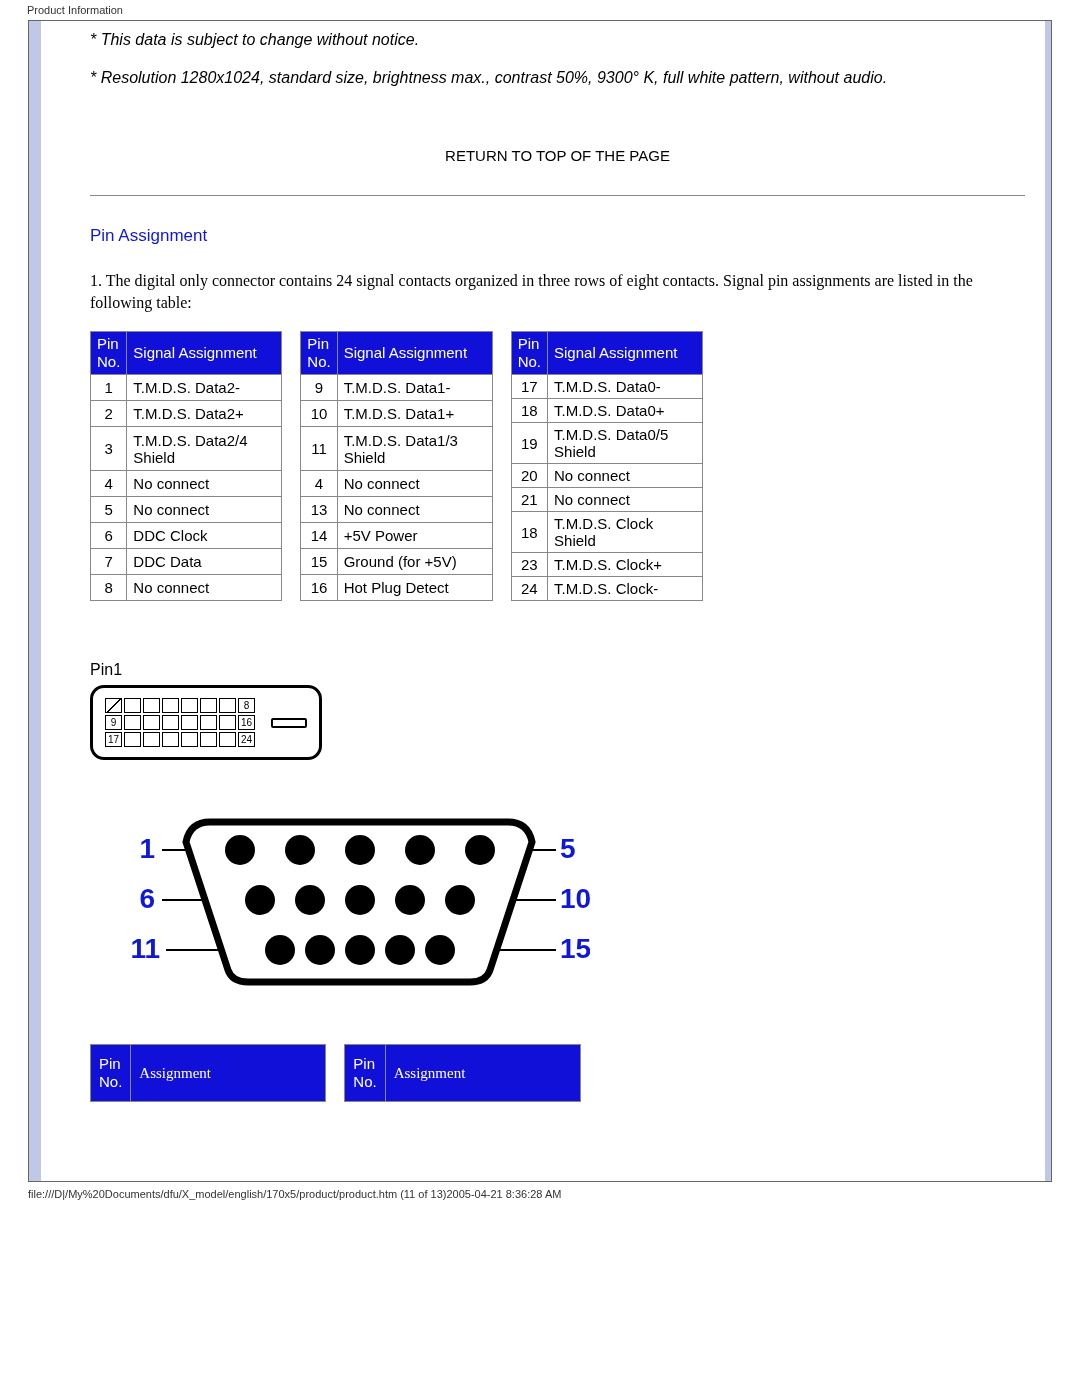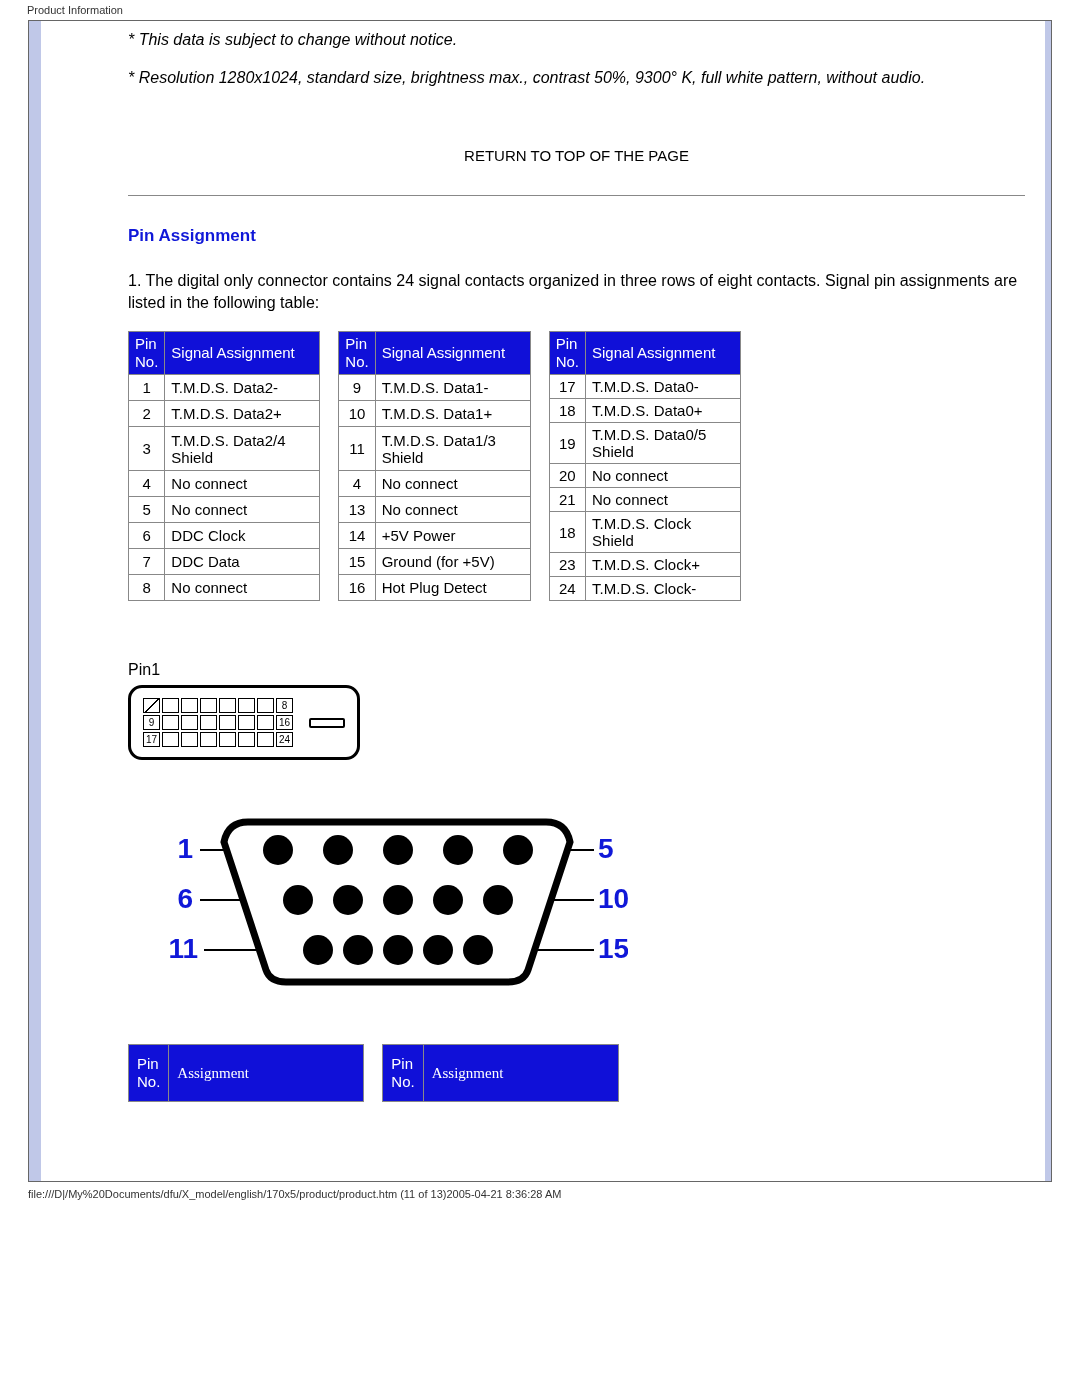--- a/index.html
+++ b/index.html
@@ -22,21 +22,21 @@
   }
   .side-blue-left, .side-blue-right {
     background: #C0C8E8;
     width: 12px;
   }
   .side-blue-right { width: 6px; }
   .frame-row { display: flex; }
   .content {
     flex: 1;
     background: #fff;
-    padding: 10px 20px 20px 87px;
+    padding: 10px 20px 20px 49px;
     min-height: 1160px;
     position: relative;
   }
   .notice {
     font-style: italic;
     margin: 0 0 20px 0;
   }
   .top-link {
     text-align: center;
     margin: 60px 0 30px 0;
@@ -47,26 +47,27 @@
     font-size: 15px;
   }
   hr.sep {
     border: none;
     border-top: 1px solid #888;
     margin: 0 0 30px 0;
   }
   h3.section {
     color: #1018D8;
     font-size: 17px;
-    font-weight: bold;
+    font-weight: normal;
     margin: 0 0 24px 0;
   }
   p.body {
     margin: 0 0 18px 0;
     line-height: 1.35;
+    font-family: Liberation Serif, serif;
   }
 
   .tables-wrap {
     display: flex;
     gap: 18px;
     margin-bottom: 60px;
   }
   table.pin {
     border-collapse: collapse;
     font-size: 15px;

